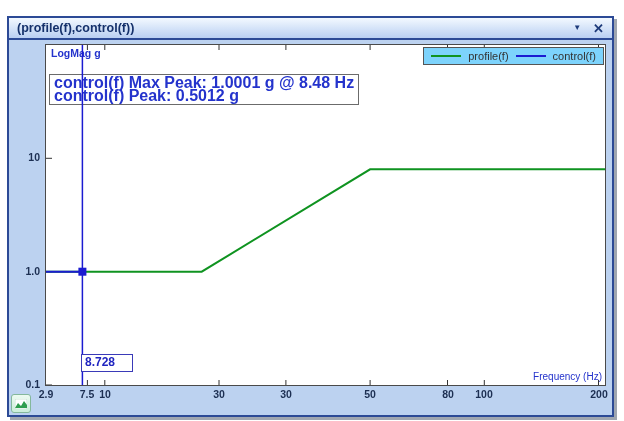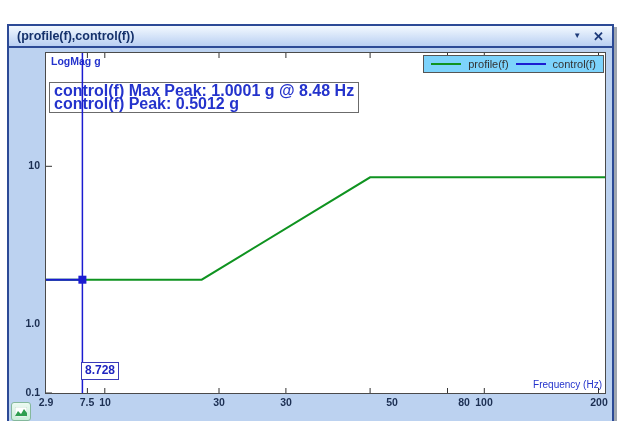--- a/index.html
+++ b/index.html
@@ -1,17 +1,17 @@
 <!DOCTYPE html>
 <html><head>
 <meta charset="utf-8">
 <style>
   html,body{margin:0;padding:0;background:#ffffff;}
   body{width:624px;height:421px;overflow:hidden;font-family:"Liberation Sans",sans-serif;}
-  .stage{position:absolute;left:0;top:16px;width:624px;height:342px;}
+  .stage{position:absolute;left:0;top:8px;width:624px;height:342px;}
 
   
   .window{position:absolute;left:7px;top:8px;width:603px;height:397px;
           border:2px solid #2c4a96;background:#bcd2f0;
           box-shadow:3px 3px 0 rgba(80,92,112,.55);}
   .titlebar{height:20px;background:linear-gradient(#f3f9ff,#d3e2f8 55%,#b9cff2);
             border-bottom:2px solid #2c4a96;display:flex;justify-content:space-between;
             align-items:center;padding:0 8px;}
   .title{font-size:12.5px;font-weight:bold;color:#15316b;}
   .tb-icons{display:flex;align-items:center;}
@@ -27,21 +27,21 @@
   .xlab-title{position:absolute;right:3px;bottom:3px;font-size:10px;font-weight:normal;
         color:#2433cc;z-index:1;}
   .annot{position:absolute;left:3px;top:29px;background:#fff;border:1px solid #6b6b6b;
         padding:1px 4px 2px 4px;font-size:16px;font-weight:bold;color:#2433cc;
         line-height:13px;white-space:nowrap;z-index:1;}
   .legend{position:absolute;right:1px;top:2px;background:#7dd3fc;border:1px solid #555;
         display:flex;align-items:center;gap:7px;padding:2px 7px;z-index:3;}
   .legend-label{font-size:11px;color:#333;}
   .legend-swatch{display:inline-block;width:30px;height:2px;background:#888;}
   .readout{position:absolute;top:309px;background:#fff;border:1px solid #3a3ab8;
-        padding:0 3px 1px 3px;font-size:12px;font-weight:bold;color:#2025c0;
+        padding:0 17px 1px 3px;font-size:12px;font-weight:bold;color:#2025c0;
         z-index:3;line-height:15px;}
 
   
   .ylabels,.xlabels{position:absolute;inset:0;pointer-events:none;}
   .ylabels div{position:absolute;left:0;width:40px;text-align:right;
         font-size:10.5px;font-weight:bold;color:#1c2f52;}
   .xlabels div{position:absolute;top:380px;transform:translateX(-50%);
         font-size:10.5px;font-weight:bold;color:#1c2f52;white-space:nowrap;}
 
   .mini-icon{position:absolute;left:11px;top:386px;width:18px;height:17px;
@@ -104,31 +104,31 @@
         <rect x="32.4" y="222.7" width="8" height="8" fill="#1b1bd1"></rect>
       </svg>
 
     <div class="readout" style="left: 35px;">8.728</div>
 
     <span class="xlab-title">Frequency (Hz)</span>
   </div>
 
   <div class="ylabels">
       <div style="top: 143px;">10</div>
-      <div style="top: 257px; margin-top: 44px;">1.0</div>
+      <div style="top: 257px;">1.0</div>
       <div style="top: 370px;">0.1</div>
     </div>
   <div class="xlabels">
       <div style="left: 46px;">2.9</div>
       <div style="left: 87px;">7.5</div>
       <div style="left: 105px;">10</div>
       <div style="left: 219px;">30</div>
       <div style="left: 286px;">30</div>
-      <div style="left: 370px; margin-left: 22px;">50</div>
-      <div style="left: 448px; margin-left: 16px;">80</div>
+      <div style="left: 370px;">50</div>
+      <div style="left: 448px;">80</div>
       <div style="left: 484px;">100</div>
       <div style="left: 599px;">200</div>
     </div>
 
   <div class="mini-icon">
     <svg width="12" height="10" viewBox="0 0 12 10">
       <rect x="0" y="0" width="12" height="10" fill="#ffffff" stroke="#9fc7b0" stroke-width="0.5"></rect>
       <polygon points="0,9 3,4 6,7 9,2 12,6 12,9" fill="#2f9e4f"></polygon>
     </svg>
   </div>

